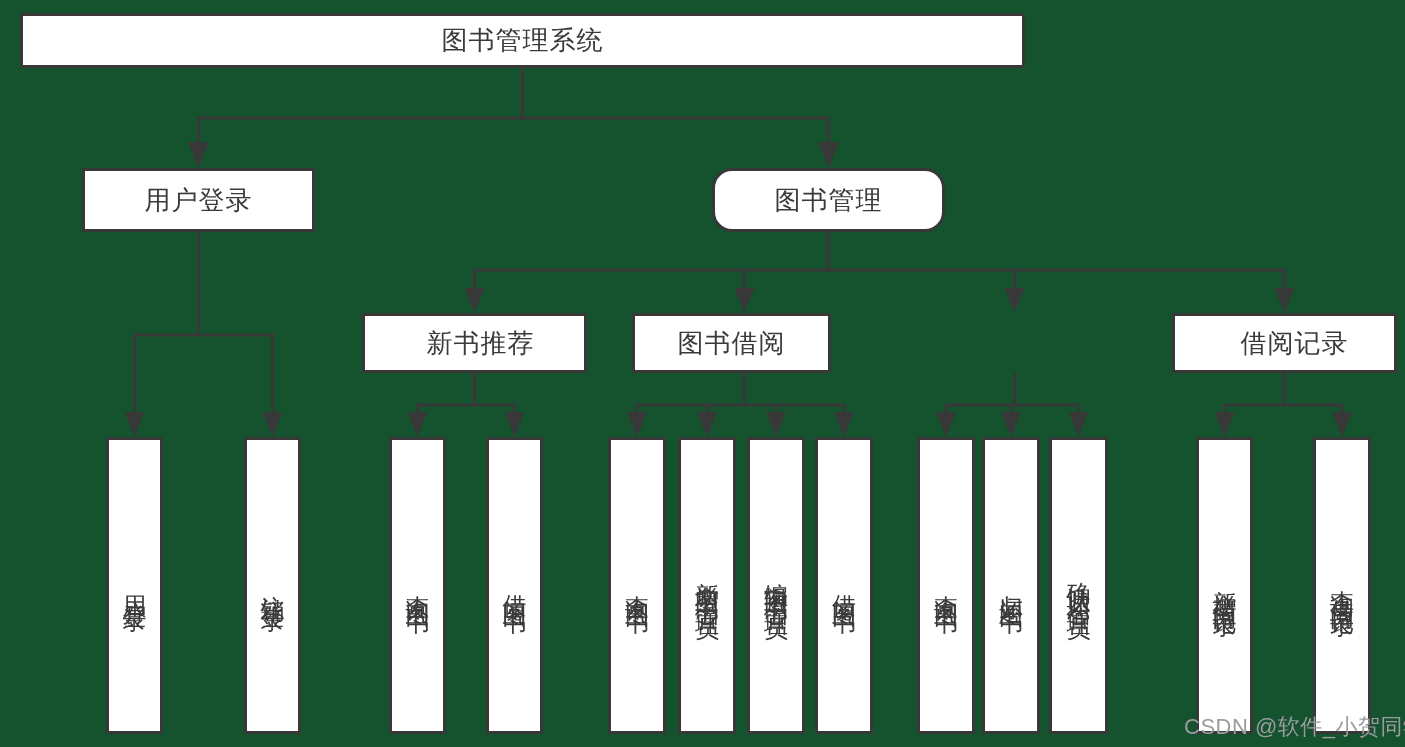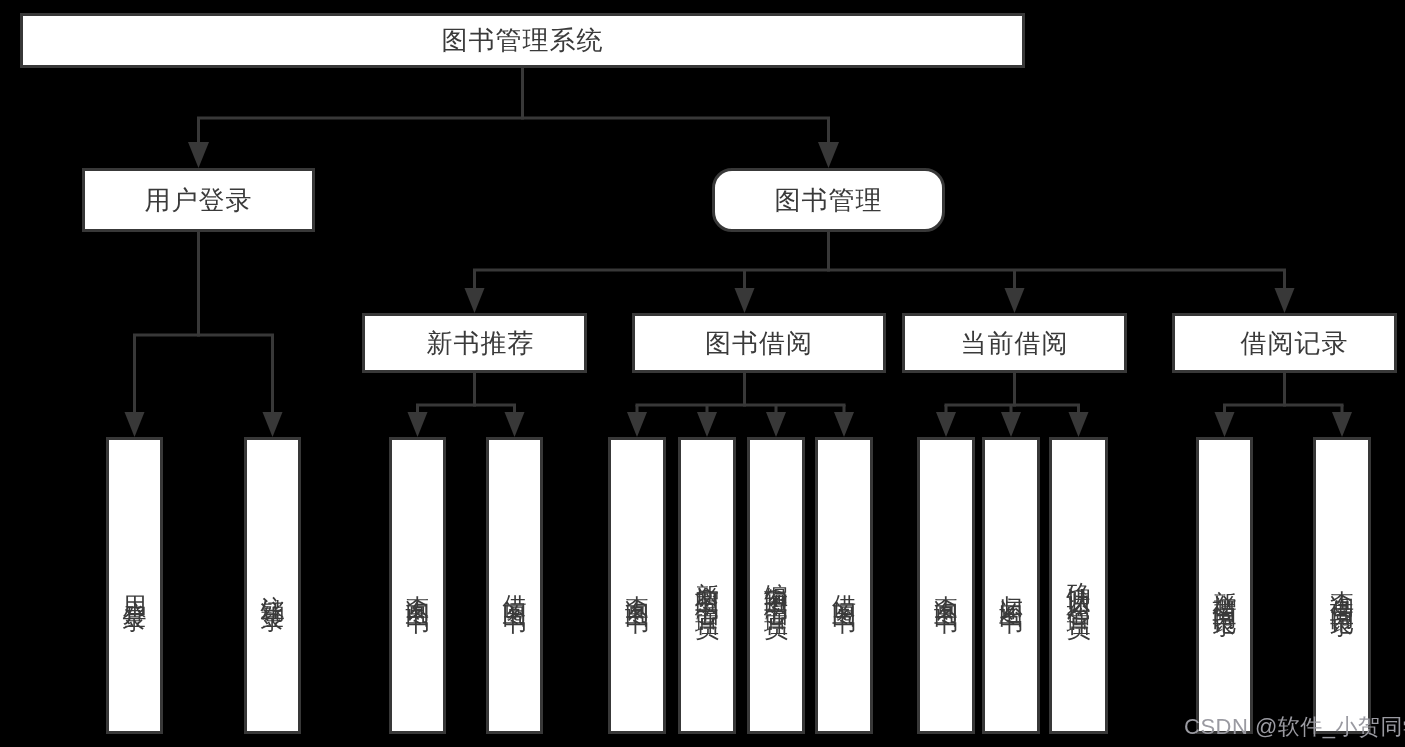--- a/index.html
+++ b/index.html
@@ -5,21 +5,21 @@
   html, body {
     margin: 0;
     padding: 0;
     background: #ffffff;
     font-family: "Liberation Sans", sans-serif;
   }
   #canvas {
     position: relative;
     width: 1405px;
     height: 747px;
-    background: #000000;
+    background: #14532d;
     overflow: hidden;
   }
   #connector-svg {
     position: absolute;
     left: 0;
     top: 0;
     pointer-events: none;
   }
   .box {
     position: absolute;
@@ -147,25 +147,22 @@
   <div class="box" style="left:82px; top:168px; width:233px; height:64px;">
     <span class="h-label">用户登录</span>
   </div>
   <div class="box" style="left:712px; top:168px; width:233px; height:64px;border-radius:20px;">
     <span class="h-label">图书管理</span>
   </div>
 
   <div class="box" style="left:362px; top:313px; width:225px; height:60px;padding-left:12px;">
     <span class="h-label">新书推荐</span>
   </div>
-  <div class="box" style="left:632px; top:313px; width:254px; height:60px;">
+  <div class="box" style="left:632px; top:313px; width:199px; height:60px;">
     <span class="h-label">图书借阅</span>
-  </div>
-  <div class="box" style="left:902px; top:313px; width:225px; height:60px;">
-    <span class="h-label">当前借阅</span>
   </div>
   <div class="box" style="left:1172px; top:313px; width:225px; height:60px;padding-left:20px;">
     <span class="h-label">借阅记录</span>
   </div>
 
   <div class="box leaf" style="left:106px; width:57px;">
     <span class="v-label">用户登录</span>
   </div>
   <div class="box leaf" style="left:244px; width:57px;">
     <span class="v-label">注销登录</span>

